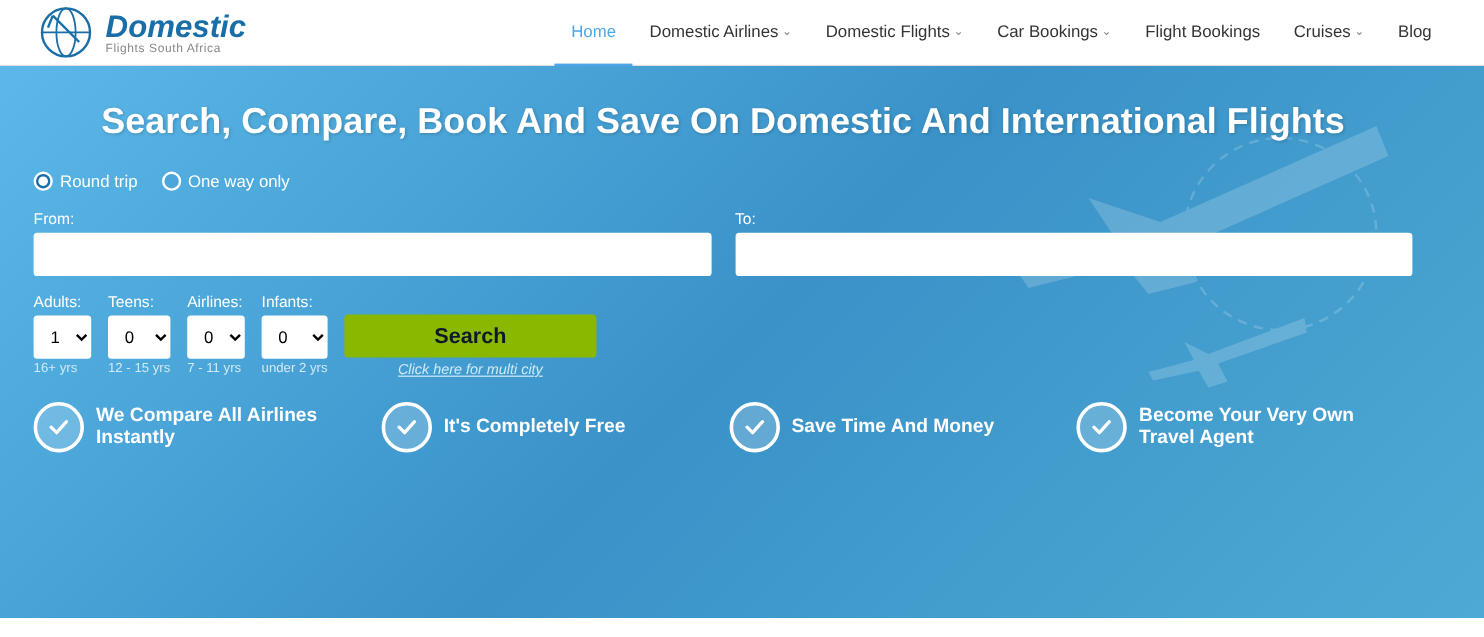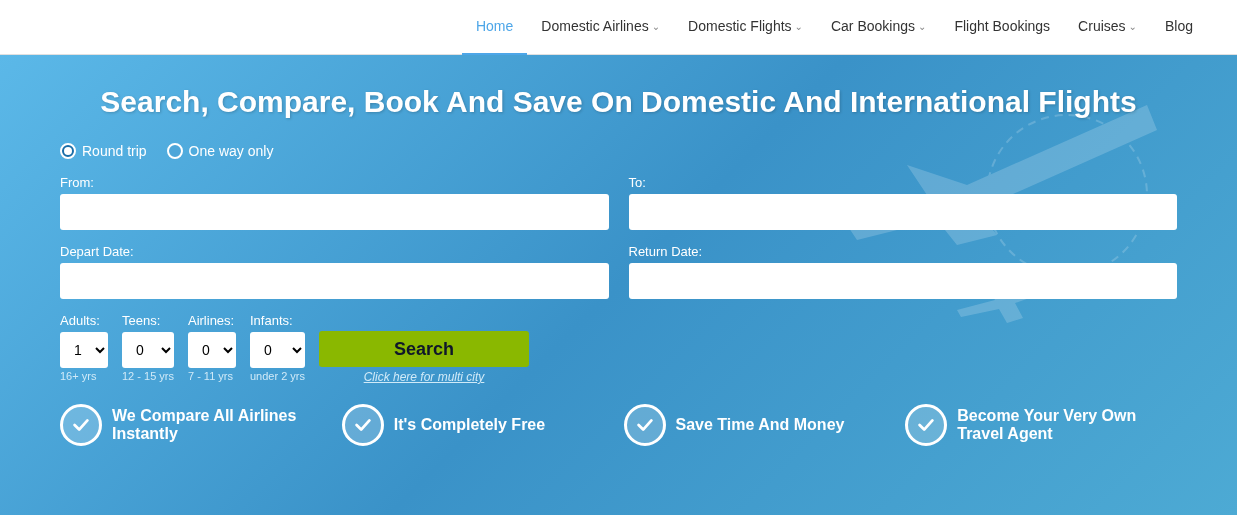--- a/index.html
+++ b/index.html
@@ -61,21 +61,21 @@
     .nav-item.active {
       color: #4da6e8;
       border-bottom: 2px solid #4da6e8;
     }
     .chevron { font-size: 10px; color: #888; }
 
     
     .hero {
       background: #4da6d9;
       background: linear-gradient(135deg, #5bb8e8 0%, #3a92c8 50%, #4daad4 100%);
-      padding: 30px 60px 40px 60px;
+      padding: 30px 60px 40px 28px;
       position: relative;
       overflow: hidden;
       min-height: 460px;
     }
 
     .hero-title {
       text-align: center;
       color: #fff;
       font-size: 30px;
       font-weight: bold;
@@ -254,20 +254,32 @@
       height: 280px;
       opacity: 0.18;
       z-index: 1;
       pointer-events: none;
     }
   </style>
 </head>
 <body>
 
 <div class="header">
+  <div class="logo-area">
+    <svg class="logo-icon" viewBox="0 0 50 45" xmlns="http://www.w3.org/2000/svg">
+      <circle cx="25" cy="22" r="20" fill="none" stroke="#1a6ea8" stroke-width="2"></circle>
+      <ellipse cx="25" cy="22" rx="8" ry="20" fill="none" stroke="#1a6ea8" stroke-width="1.5"></ellipse>
+      <line x1="5" y1="22" x2="45" y2="22" stroke="#1a6ea8" stroke-width="1.5"></line>
+      <path d="M14 8 L36 30 M14 8 L10 18" stroke="#1a6ea8" stroke-width="2" fill="none"></path>
+    </svg>
+    <div class="logo-text">
+      <span class="logo-main">Domestic</span>
+      <span class="logo-sub">Flights South Africa</span>
+    </div>
+  </div>
   <nav>
     <div class="nav-item active">
       <span>Home</span>
     </div>
     <div class="nav-item">
       <span>Domestic Airlines</span>
       <span class="chevron">⌄</span>
     </div>
     <div class="nav-item">
       <span>Domestic Flights</span>
@@ -322,30 +334,20 @@
     <div class="form-group">
       <label class="form-label">From:</label>
       <input type="text" class="form-input" value="" style="">
     </div>
     <div class="form-group">
       <label class="form-label">To:</label>
       <input type="text" class="form-input" value="" style="">
     </div>
   </div>
 
-  <div class="form-row">
-    <div class="form-group">
-      <label class="form-label">Depart Date:</label>
-      <input type="text" class="form-input" value="" style="">
-    </div>
-    <div class="form-group">
-      <label class="form-label">Return Date:</label>
-      <input type="text" class="form-input" value="" style="">
-    </div>
-  </div>
 
   <div class="passengers-row">
     <div class="passenger-group">
       <label class="form-label">Adults:</label>
       <select class="form-select">
         <option value="1">1</option>
         <option value="2">2</option>
         <option value="3">3</option>
         <option value="4">4</option>
         <option value="5">5</option>

